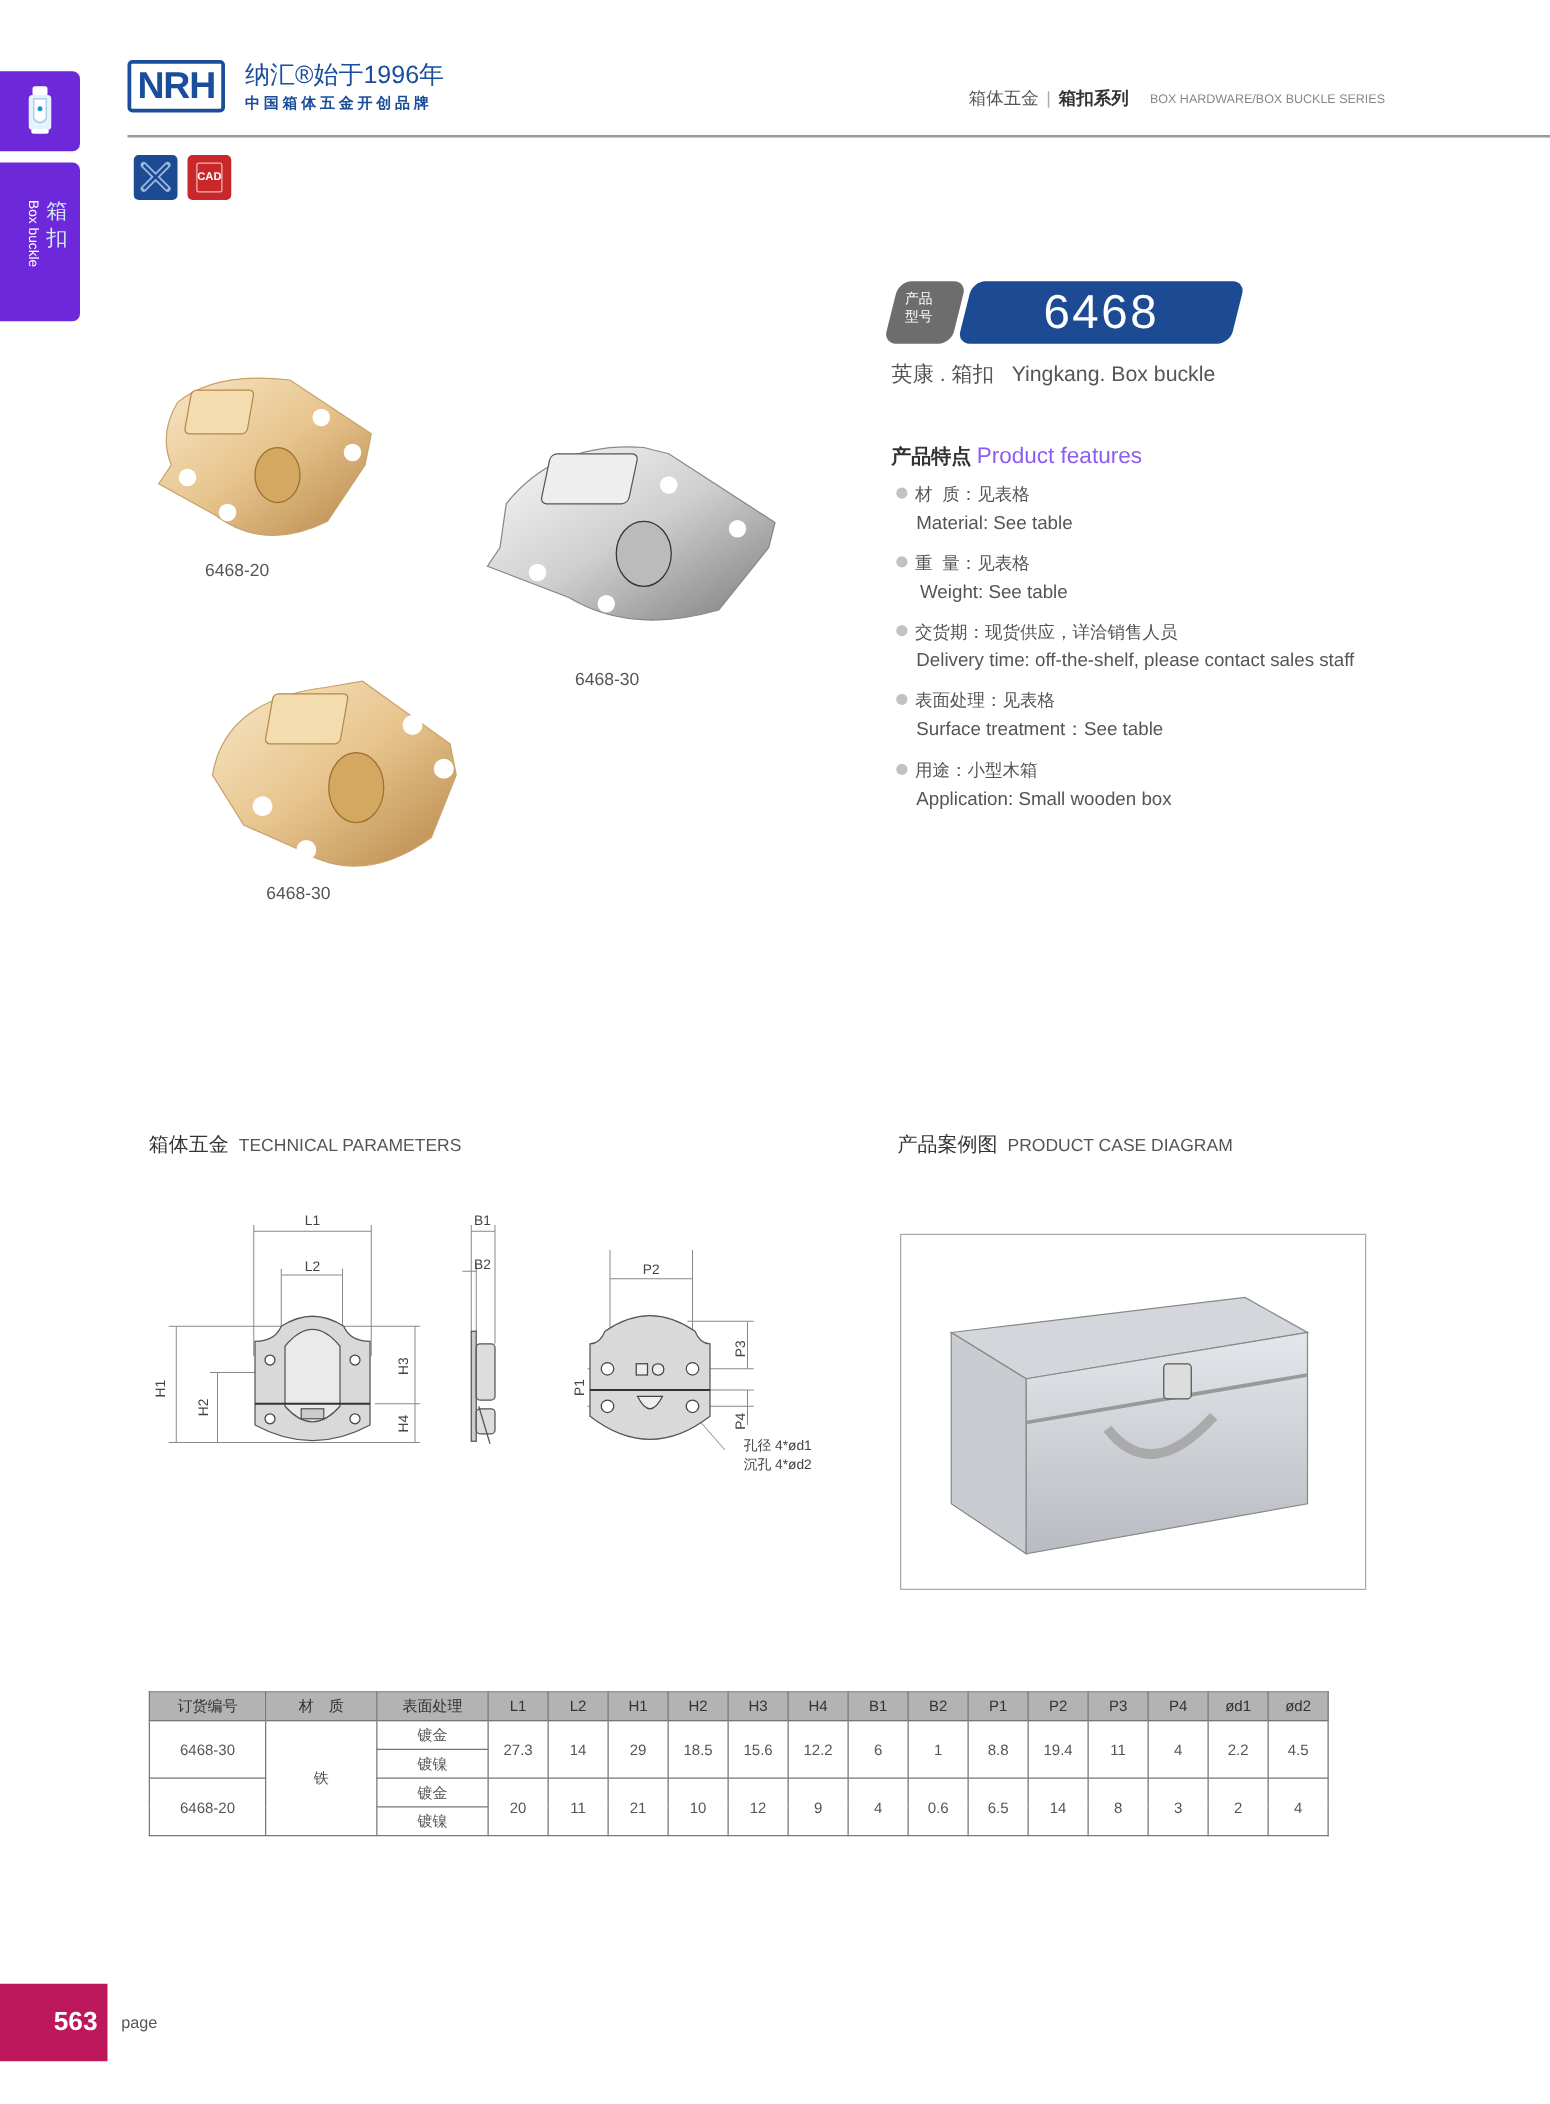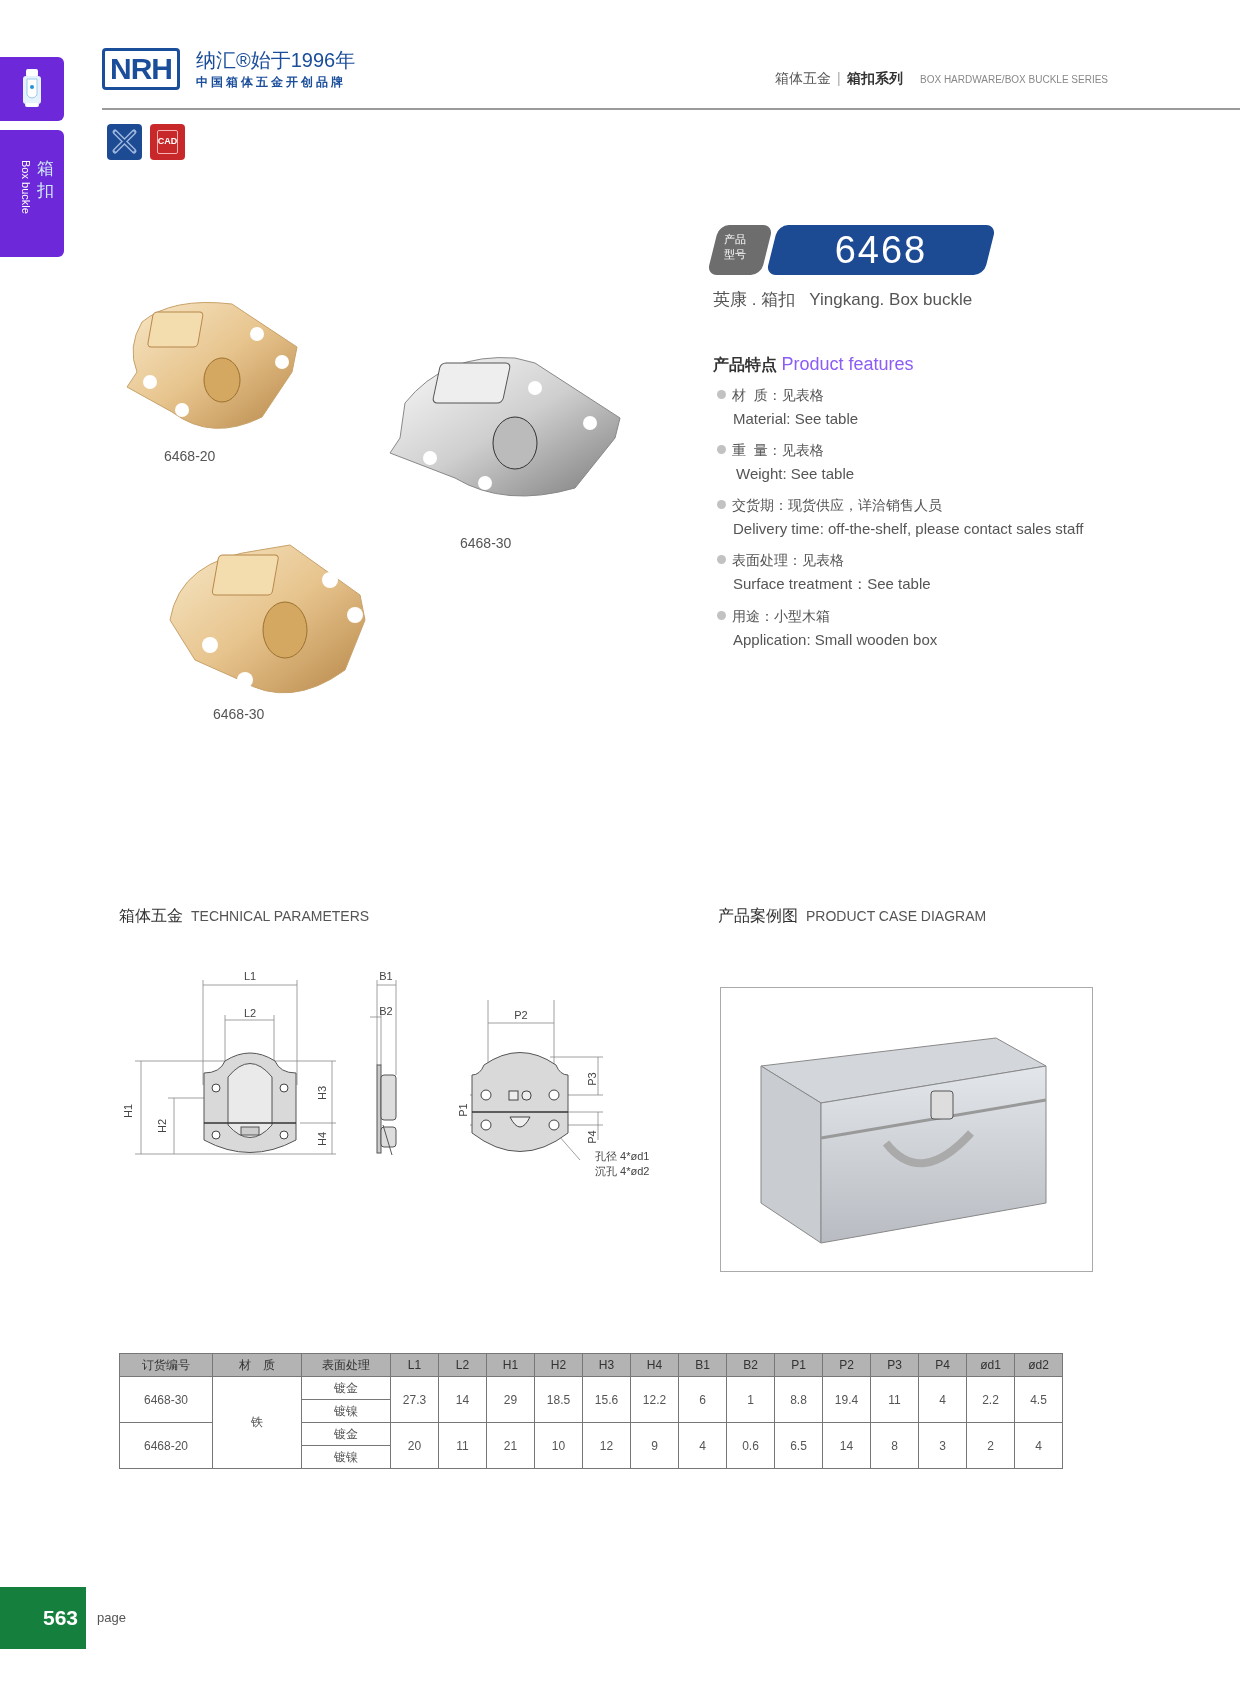--- a/index.html
+++ b/index.html
@@ -33,21 +33,21 @@
   
   .pic-label{font-size:14px;color:#555;}
   
   .sec-title{font-size:16px;color:#333;}
   .sec-title .en{font-size:14px;color:#555;margin-left:8px;}
   .case-frame{left:720px;top:987px;width:373px;height:285px;border:1.5px solid #aaa;box-sizing:border-box;background:#fff;}
   
   table.spec{position:absolute;left:119px;top:1317px;border-collapse:collapse;font-size:12px;color:#555;margin-top:36px;}
   table.spec th{background:#b3b3b3;color:#333;font-weight:normal;height:22px;border:1px solid #777;padding:0;}
   table.spec td{border:1px solid #777;text-align:center;padding:0;height:22px;}
-  .footer-num{left:0;top:1587px;width:86px;height:62px;background:#15803d;color:#fff;font-weight:bold;font-size:21px;line-height:62px;text-align:right;box-sizing:border-box;padding-right:8px;}
+  .footer-num{left:0;top:1587px;width:86px;height:62px;background:#be185d;color:#fff;font-weight:bold;font-size:21px;line-height:62px;text-align:right;box-sizing:border-box;padding-right:8px;}
   .footer-page{left:97px;top:1610px;font-size:13px;color:#555;}
   .dim-lbl{font-size:11px;fill:#444;font-family:"Liberation Sans",sans-serif;}
 </style>
 </head>
 <body>
 
 <div class="side-tab top">
   <svg style="position:absolute;left:20px;top:10px" width="24" height="44" viewBox="0 0 24 44">
     <rect x="6" y="2" width="12" height="8" rx="2" fill="#fff"></rect>
     <rect x="3" y="9" width="18" height="28" rx="3" fill="#e6f2fb"></rect>

